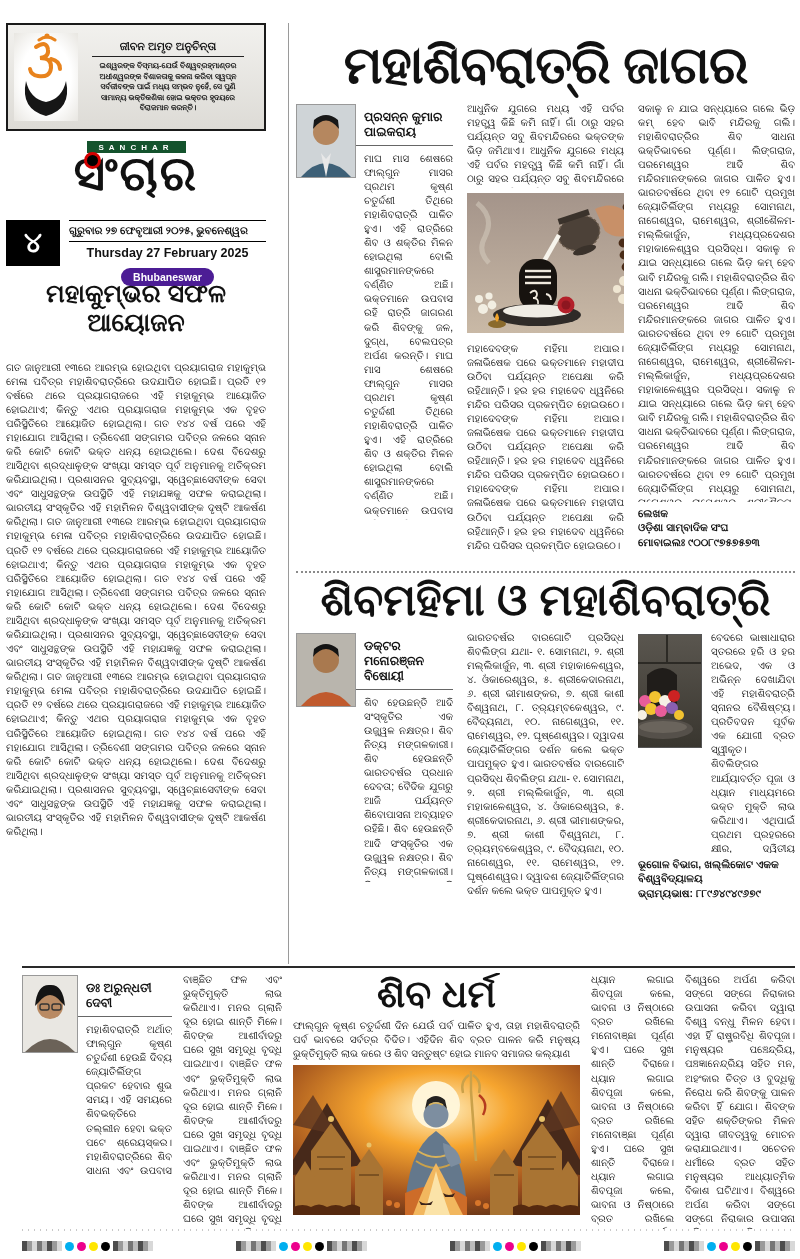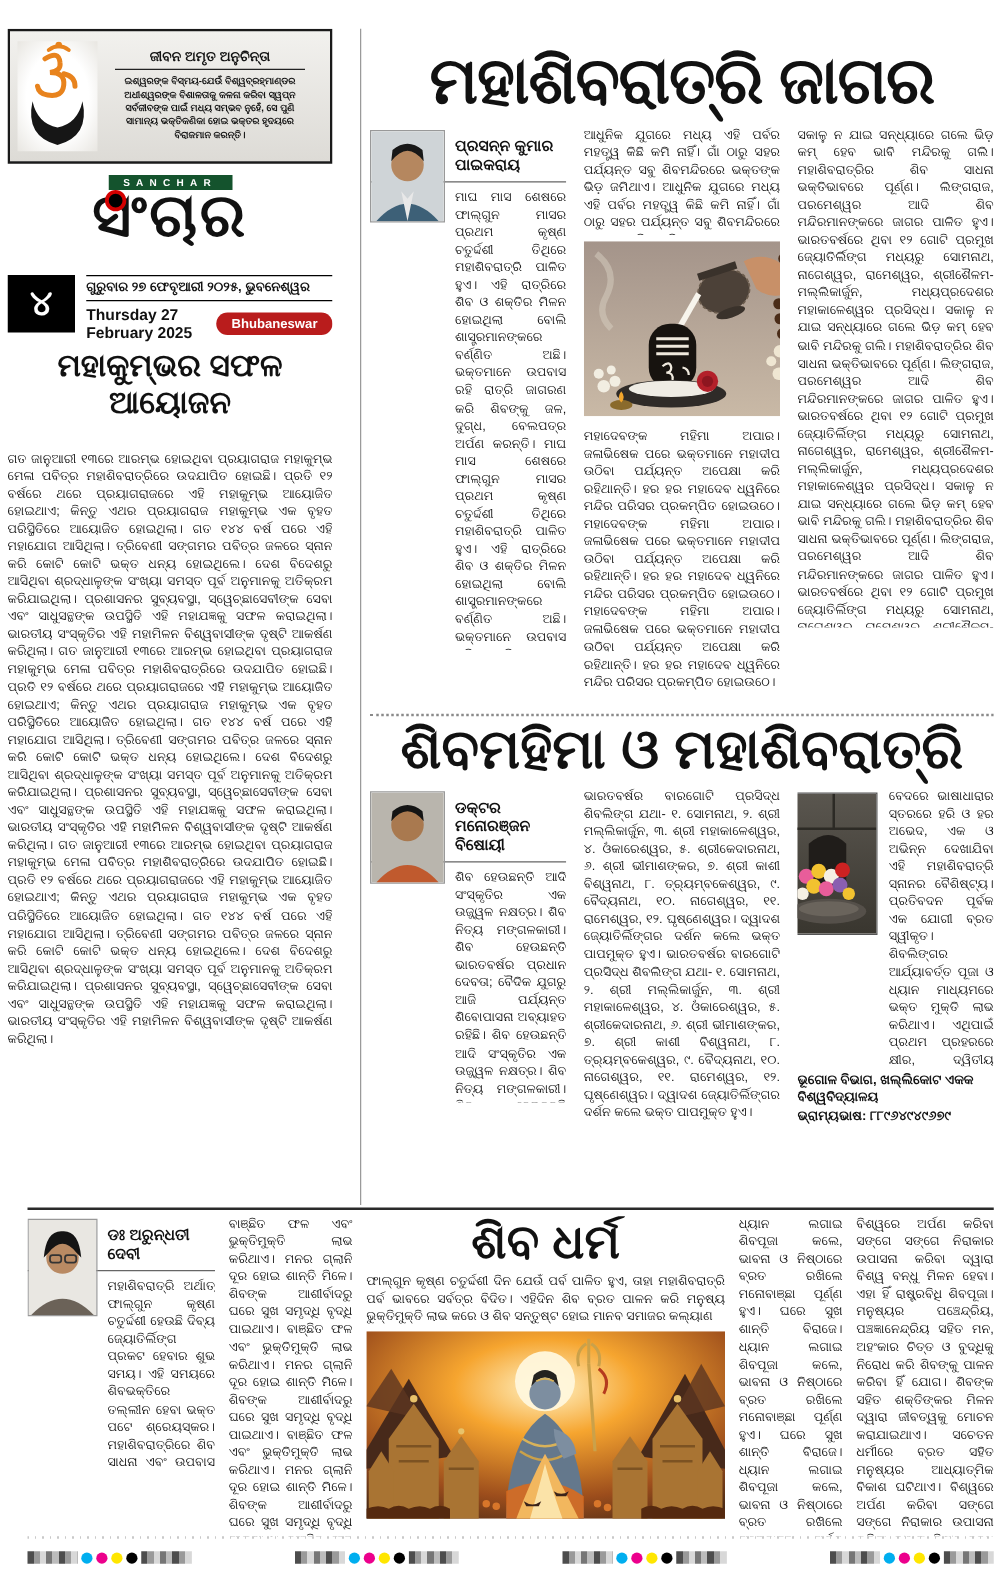--- a/index.html
+++ b/index.html
@@ -20,23 +20,23 @@
     letter-spacing:5px;padding:2px 12px 1px;}
   .logo-odia{font-size:48px;font-weight:bold;line-height:1.0;margin-top:-4px;letter-spacing:2px;}
   .logo-red-ring{position:absolute;left:78px;top:16px;width:11px;height:11px;border:3px solid #d40000;
     border-radius:50%;background:#000;}
   .date-bar{margin-top:6px;display:flex;height:46px;}
   .page-num{width:54px;flex:0 0 54px;background:#000;color:#fff;font-size:28px;font-weight:bold;
     display:flex;align-items:center;justify-content:center;}
   .date-right{flex:1;padding-left:9px;}
   .date-odia{font-size:10.5px;font-weight:bold;border-top:1.5px solid #000;border-bottom:1.5px solid #000;
     padding:3px 0 4px;}
-  .date-eng-row{display:flex;align-items:center;gap:8px;padding-top:4px;}
+  .date-eng-row{display:flex;align-items:center;gap:8px;padding-top:4px;flex-direction:column;}
   .date-eng{font-size:12.5px;font-weight:bold;}
-  .city-pill{background:#b91c1c;color:#fff;border-radius:11px;font-size:10.5px;font-weight:bold;
+  .city-pill{background:#4c1d95;color:#fff;border-radius:11px;font-size:10.5px;font-weight:bold;
     padding:3px 12px;text-align:center;}
   .left-headline{font-size:25px;font-weight:bold;text-align:center;line-height:1.15;margin:13px 0 24px;}
   .bt{font-size:10.2px;text-align:justify;line-height:1.38;overflow:hidden;}
   .left-body{height:622px;}
   
   .center{position:absolute;left:296px;top:38px;width:499px;height:941px;overflow:hidden;}
   .headline-1{font-size:52px;font-weight:bold;text-align:center;line-height:1.05;letter-spacing:-1px;}
   .cols{display:flex;gap:14px;}
   .cols>div{flex:1;overflow:hidden;}
   .cols-top{height:462px;margin-top:9px;}
@@ -203,20 +203,25 @@
               </g>
             <ellipse cx="30" cy="131" rx="9" ry="4" fill="#8a6a2c"></ellipse>
             <path d="M30 120 q4 5 0 9 q-4 -4 0 -9z" fill="#f2a52c"></path>
           </svg>
         </div>
         <div class="bt" style="height:218px;">ମହାଦେବଙ୍କ ମହିମା ଅପାର। ଜଳାଭିଷେକ ପରେ ଭକ୍ତମାନେ ମହାଦୀପ ଉଠିବା ପର୍ଯ୍ୟନ୍ତ ଅପେକ୍ଷା କରି ରହିଥାନ୍ତି। ହର ହର ମହାଦେବ ଧ୍ୱନିରେ ମନ୍ଦିର ପରିସର ପ୍ରକମ୍ପିତ ହୋଇଉଠେ। ମହାଦେବଙ୍କ ମହିମା ଅପାର। ଜଳାଭିଷେକ ପରେ ଭକ୍ତମାନେ ମହାଦୀପ ଉଠିବା ପର୍ଯ୍ୟନ୍ତ ଅପେକ୍ଷା କରି ରହିଥାନ୍ତି। ହର ହର ମହାଦେବ ଧ୍ୱନିରେ ମନ୍ଦିର ପରିସର ପ୍ରକମ୍ପିତ ହୋଇଉଠେ। ମହାଦେବଙ୍କ ମହିମା ଅପାର। ଜଳାଭିଷେକ ପରେ ଭକ୍ତମାନେ ମହାଦୀପ ଉଠିବା ପର୍ଯ୍ୟନ୍ତ ଅପେକ୍ଷା କରି ରହିଥାନ୍ତି। ହର ହର ମହାଦେବ ଧ୍ୱନିରେ ମନ୍ଦିର ପରିସର ପ୍ରକମ୍ପିତ ହୋଇଉଠେ।</div>
       </div>
 
       <div>
         <div class="bt" style="height:400px;">ସକାଳୁ ନ ଯାଇ ସନ୍ଧ୍ୟାରେ ଗଲେ ଭିଡ଼ କମ୍ ହେବ ଭାବି ମନ୍ଦିରକୁ ଗଲି। ମହାଶିବରାତ୍ରିର ଶିବ ସାଧନା ଭକ୍ତିଭାବରେ ପୂର୍ଣ୍ଣ। ଲିଙ୍ଗରାଜ, ପରମେଶ୍ୱର ଆଦି ଶିବ ମନ୍ଦିରମାନଙ୍କରେ ଜାଗର ପାଳିତ ହୁଏ। ଭାରତବର୍ଷରେ ଥିବା ୧୨ ଗୋଟି ପ୍ରମୁଖ ଜ୍ୟୋତିର୍ଲିଙ୍ଗ ମଧ୍ୟରୁ ସୋମନାଥ, ନାଗେଶ୍ୱର, ରାମେଶ୍ୱର, ଶ୍ରୀଶୈଳମ-ମଲ୍ଲିକାର୍ଜୁନ, ମଧ୍ୟପ୍ରଦେଶର ମହାକାଳେଶ୍ୱର ପ୍ରସିଦ୍ଧ। ସକାଳୁ ନ ଯାଇ ସନ୍ଧ୍ୟାରେ ଗଲେ ଭିଡ଼ କମ୍ ହେବ ଭାବି ମନ୍ଦିରକୁ ଗଲି। ମହାଶିବରାତ୍ରିର ଶିବ ସାଧନା ଭକ୍ତିଭାବରେ ପୂର୍ଣ୍ଣ। ଲିଙ୍ଗରାଜ, ପରମେଶ୍ୱର ଆଦି ଶିବ ମନ୍ଦିରମାନଙ୍କରେ ଜାଗର ପାଳିତ ହୁଏ। ଭାରତବର୍ଷରେ ଥିବା ୧୨ ଗୋଟି ପ୍ରମୁଖ ଜ୍ୟୋତିର୍ଲିଙ୍ଗ ମଧ୍ୟରୁ ସୋମନାଥ, ନାଗେଶ୍ୱର, ରାମେଶ୍ୱର, ଶ୍ରୀଶୈଳମ-ମଲ୍ଲିକାର୍ଜୁନ, ମଧ୍ୟପ୍ରଦେଶର ମହାକାଳେଶ୍ୱର ପ୍ରସିଦ୍ଧ। ସକାଳୁ ନ ଯାଇ ସନ୍ଧ୍ୟାରେ ଗଲେ ଭିଡ଼ କମ୍ ହେବ ଭାବି ମନ୍ଦିରକୁ ଗଲି। ମହାଶିବରାତ୍ରିର ଶିବ ସାଧନା ଭକ୍ତିଭାବରେ ପୂର୍ଣ୍ଣ। ଲିଙ୍ଗରାଜ, ପରମେଶ୍ୱର ଆଦି ଶିବ ମନ୍ଦିରମାନଙ୍କରେ ଜାଗର ପାଳିତ ହୁଏ। ଭାରତବର୍ଷରେ ଥିବା ୧୨ ଗୋଟି ପ୍ରମୁଖ ଜ୍ୟୋତିର୍ଲିଙ୍ଗ ମଧ୍ୟରୁ ସୋମନାଥ, ନାଗେଶ୍ୱର, ରାମେଶ୍ୱର, ଶ୍ରୀଶୈଳମ-ମଲ୍ଲିକାର୍ଜୁନ, ମଧ୍ୟପ୍ରଦେଶର ମହାକାଳେଶ୍ୱର ପ୍ରସିଦ୍ଧ।</div>
+        <div class="foot">
+          <div>ଲେଖକ</div>
+          <div>ଓଡ଼ିଶା ସାମ୍ବାଦିକ ସଂଘ</div>
+          <div>ମୋବାଇଲଃ ୯୦୦୮୯୭୫୭୫୭୩</div>
+        </div>
       </div>
     </div>
 
     <div class="dotted-div"></div>
 
     <div class="headline-2">ଶିବମହିମା ଓ ମହାଶିବରାତ୍ରି</div>
 
     <div class="cols cols-mid">
       <div>
         <span class="byline-photo">

